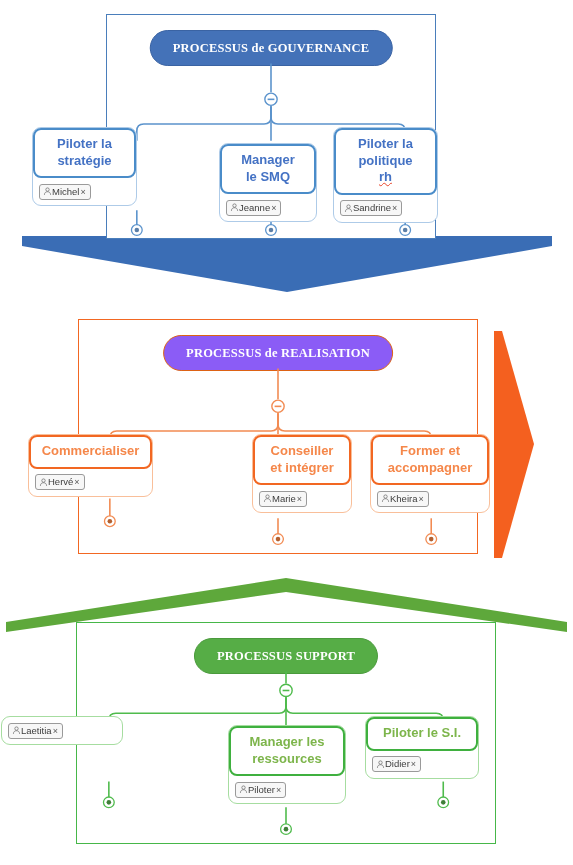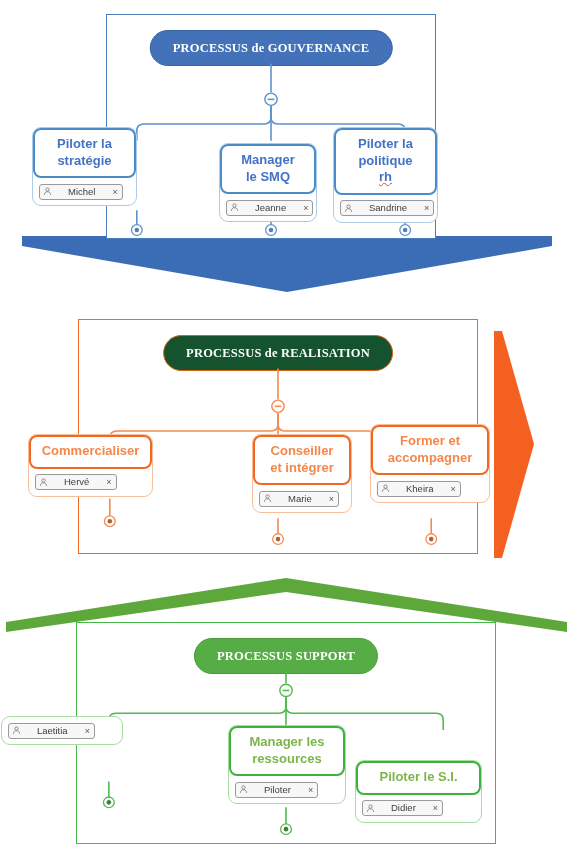--- a/index.html
+++ b/index.html
@@ -18,21 +18,21 @@
   .group.real{left:78px;top:319px;width:400px;height:235px;border:1.6px solid #f26722;}
   .group.sup{left:76px;top:622px;width:420px;height:222px;border:1.6px solid #46b749;}
 
   
   .pill{position:absolute;left:50%;transform:translateX(-50%);
         top:15px;border-radius:19px;color:#ffffff;font-weight:bold;
         font-size:12.5px;letter-spacing:.2px;white-space:nowrap;
         display:flex;align-items:center;justify-content:center;
         height:34px;padding:0 22px;font-family:Liberation Serif, serif;}
   .gov .pill{background:#4472b8;border:1px solid #3a63a3;}
-  .real .pill{background:#14532d;border:1px solid #dd6214;}
+  .real .pill{background:#8b5cf6;border:1px solid #dd6214;}
   .sup .pill{background:#56ad46;border:1px solid #4a9a3c;}
 
   
   .conn{position:absolute;left:0;top:0;width:100%;height:100%;
         pointer-events:none;overflow:visible;}
 
   
   .node{position:absolute;box-sizing:border-box;border-radius:9px;
         background:#ffffff;padding:0;}
   .gov .node{border:1.4px solid #aecbe8;}
@@ -49,21 +49,21 @@
   .sup .node-title{border:2px solid #3fb03f;color:#7db54b;}
 
   .node-title span{display:block;}
   .misspell{ text-decoration:underline;
              text-decoration-color:#e8462c;
              text-decoration-style:wavy;
              text-decoration-thickness:1px;}
 
   
   .chip-wrap{padding:4px 6px 5px 6px;}
-  .chip{display:inline-flex;align-items:center;gap:16px;
+  .chip{display:inline-flex;align-items:center;gap:0;
         border:1px solid #9a9a9a;border-radius:3px;background:#f7f7f7;
         padding:1px 4px 1px 3px;font-size:9.5px;color:#3d3d3d;
         line-height:12px;white-space:nowrap;}
   .chip .pico{width:9px;height:9px;display:block;flex:0 0 auto;}
   .chip .pname{font-size:9.5px;}
   .chip .px{font-size:9px;color:#5a5a5a;padding-left:1px;}
 </style>
 </head>
 <body>
 
@@ -222,21 +222,21 @@
           <svg class="pico" viewBox="0 0 16 16">
             <circle cx="8" cy="4.6" r="3" fill="none" stroke="#6b6b6b" stroke-width="1.3"></circle>
             <path d="M2.5,14 C2.5,10.2 5,8.4 8,8.4 C11,8.4 13.5,10.2 13.5,14" fill="none" stroke="#6b6b6b" stroke-width="1.3"></path>
           </svg>
           <span class="pname">Marie</span>
           <span class="px">×</span>
         </span>
       </div>
     </div>
 
-    <div class="node" style="left:264px;top:104px;width:120px;">
+    <div class="node" style="left:264px;top:114px;width:120px;">
       <div class="node-title">
         <span>Former et</span>
         <span>accompagner</span>
       </div>
       <div class="chip-wrap">
         <span class="chip">
           <svg class="pico" viewBox="0 0 16 16">
             <circle cx="8" cy="4.6" r="3" fill="none" stroke="#6b6b6b" stroke-width="1.3"></circle>
             <path d="M2.5,14 C2.5,10.2 5,8.4 8,8.4 C11,8.4 13.5,10.2 13.5,14" fill="none" stroke="#6b6b6b" stroke-width="1.3"></path>
           </svg>
@@ -296,21 +296,21 @@
           <svg class="pico" viewBox="0 0 16 16">
             <circle cx="8" cy="4.6" r="3" fill="none" stroke="#6b6b6b" stroke-width="1.3"></circle>
             <path d="M2.5,14 C2.5,10.2 5,8.4 8,8.4 C11,8.4 13.5,10.2 13.5,14" fill="none" stroke="#6b6b6b" stroke-width="1.3"></path>
           </svg>
           <span class="pname">Piloter</span>
           <span class="px">×</span>
         </span>
       </div>
     </div>
 
-    <div class="node" style="left:278px;top:93px;width:127px;margin-top:44px;">
+    <div class="node" style="left:288px;top:93px;width:114px;">
       <div class="node-title">
         <span>Piloter le S.I.</span>
       </div>
       <div class="chip-wrap">
         <span class="chip">
           <svg class="pico" viewBox="0 0 16 16">
             <circle cx="8" cy="4.6" r="3" fill="none" stroke="#6b6b6b" stroke-width="1.3"></circle>
             <path d="M2.5,14 C2.5,10.2 5,8.4 8,8.4 C11,8.4 13.5,10.2 13.5,14" fill="none" stroke="#6b6b6b" stroke-width="1.3"></path>
           </svg>
           <span class="pname">Didier</span>

